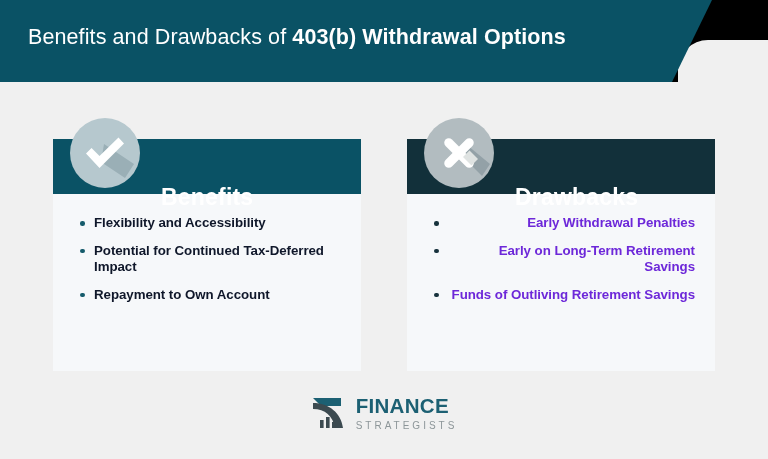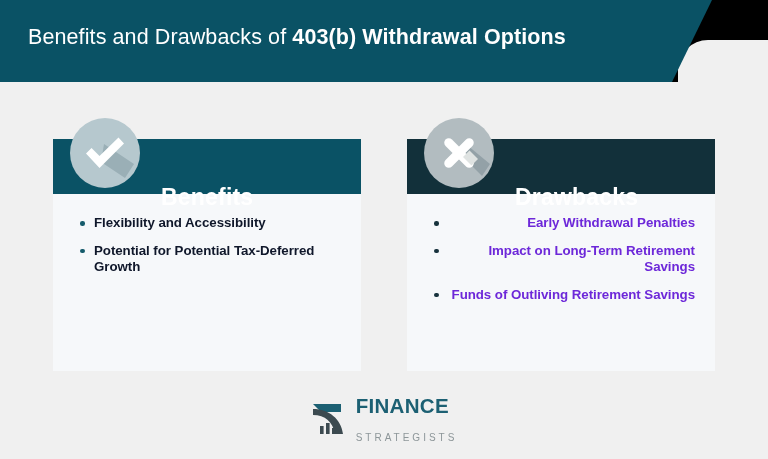--- a/index.html
+++ b/index.html
@@ -177,21 +177,21 @@
     font-size: 20.5px;
     font-weight: 700;
     color: #1c6073;
     letter-spacing: 0.3px;
   }
   .logo-sub {
     font-size: 10px;
     font-weight: 400;
     color: #8d9699;
     letter-spacing: 3.0px;
-    margin-top: 16px;
+    margin-top: 4px;
   }
 </style>
 </head>
 <body>
 
 <div class="header-wrap">
   <div class="header-black"></div>
   <div class="header-black-cut"></div>
   <div class="header-band"></div>
   <div class="header-title"><span>Benefits and Drawbacks of </span><span class="bold">403(b) Withdrawal Options</span></div>
@@ -202,39 +202,40 @@
     <div class="icon-badge">
       <svg width="70" height="70" viewBox="0 0 70 70" xmlns="http://www.w3.org/2000/svg">
         <path d="M31 44 L55 60 L64 46 L34 26 Z" fill="#9aafb6"></path>
         <path d="M16 35.5 L21.5 30 L29.5 38 L48.5 19.5 L54 25.5 L29.5 50 Z" fill="#ffffff"></path>
       </svg>
     </div>
     <div class="card-head-title">Benefits</div>
   </div>
   <ul class="card-list">
     <li>Flexibility and Accessibility</li>
-    <li>Potential for Potential Tax-Deferred Growth</li>
+    <li>Potential for Continued Tax-Deferred Impact</li>
+    <li>Repayment to Own Account</li>
   </ul>
 </div>
 
 <div class="card card-drawbacks">
   <div class="card-head">
     <div class="icon-badge">
       <svg width="70" height="70" viewBox="0 0 70 70" xmlns="http://www.w3.org/2000/svg">
         <path d="M35 35 L58 58 L66 46 L43 27 Z" fill="#93a1a7"></path>
         <rect x="16" y="30.5" width="38" height="9" rx="4.5" fill="#ffffff" transform="rotate(45 35 35)"></rect>
         <rect x="16" y="30.5" width="38" height="9" rx="4.5" fill="#ffffff" transform="rotate(-45 35 35)"></rect>
         <path d="M39 39 L47.5 47.5 L54 41 L45.5 32.5 Z" fill="#dfe3e2"></path>
       </svg>
     </div>
     <div class="card-head-title">Drawbacks</div>
   </div>
   <ul class="card-list">
     <li>Early Withdrawal Penalties</li>
-    <li>Impact on Long-Term Retirement Savings</li>
+    <li>Early on Long-Term Retirement Savings</li>
     <li>Funds of Outliving Retirement Savings</li>
   </ul>
 </div>
 
 <div class="footer-logo">
   <div class="logo-mark">
     <svg width="38" height="32" viewBox="0 0 38 32" xmlns="http://www.w3.org/2000/svg">
       <path d="M2 1 H30 V9 H10 Z" fill="#1c6073"></path>
       <path d="M2 6 C18 6, 30 16, 32 31 L24 31 C22 19, 14 12, 2 12 Z" fill="#3c4a50"></path>
       <rect x="9" y="23" width="3.6" height="8" fill="#3c4a50"></rect>

